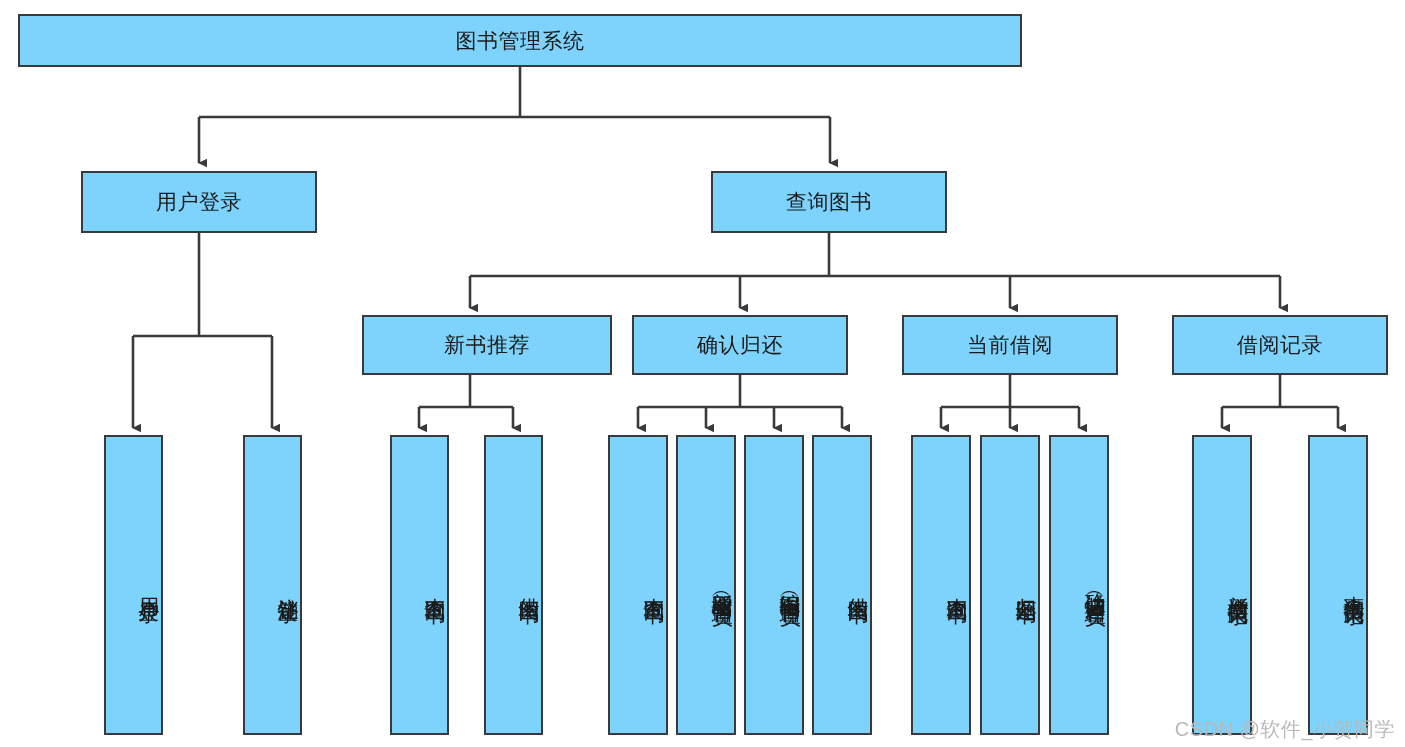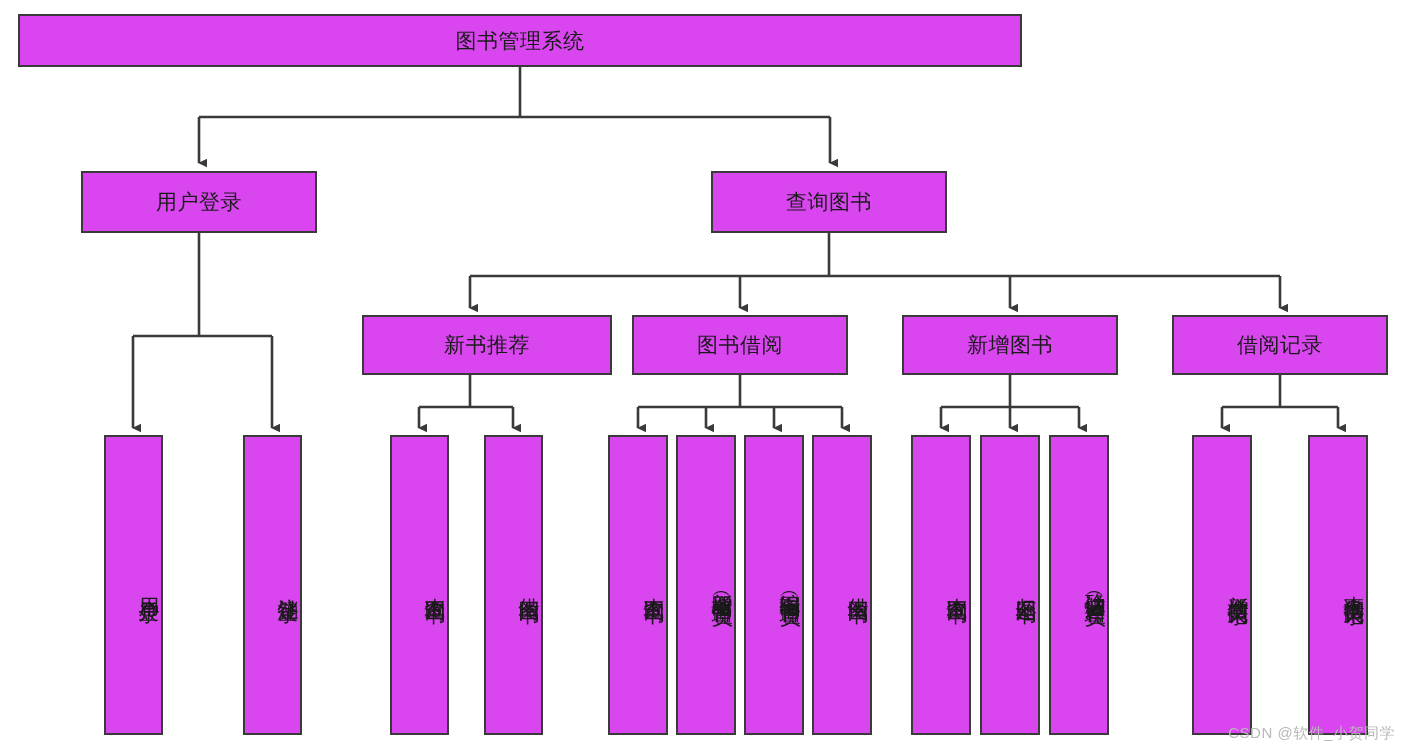--- a/index.html
+++ b/index.html
@@ -21,21 +21,21 @@
     position: absolute;
     left: 0;
     top: 0;
     width: 1405px;
     height: 747px;
     pointer-events: none;
   }
   .node {
     position: absolute;
     box-sizing: border-box;
-    background: #d946ef;
+    background: #7dd3fc;
     border: 2px solid #3a3a3a;
     display: flex;
     align-items: center;
     justify-content: center;
     color: #1a1a1a;
   }
   .node.horiz {
     font-size: 21px;
     letter-spacing: 0.5px;
     line-height: 1.1;
@@ -53,21 +53,21 @@
   .node.vert .vlabel {
     writing-mode: vertical-rl;
     text-orientation: upright;
     display: block;
     text-align: center;
   }
   .watermark {
     position: absolute;
     right: 10px;
     bottom: 4px;
-    font-size: 15px;
+    font-size: 20px;
     color: #b9b9b9;
     letter-spacing: 0.5px;
     white-space: nowrap;
   }
 </style>
 </head>
 <body>
 
 <div id="stage">
 
@@ -132,24 +132,24 @@
     <span>用户登录</span>
   </div>
   <div class="node horiz" style="left:711px; top:171px; width:236px; height:62px;">
     <span>查询图书</span>
   </div>
 
   <div class="node horiz" style="left:362px; top:315px; width:250px; height:60px;">
     <span>新书推荐</span>
   </div>
   <div class="node horiz" style="left:632px; top:315px; width:216px; height:60px;">
-    <span>图书借阅</span>
+    <span>确认归还</span>
   </div>
   <div class="node horiz" style="left:902px; top:315px; width:216px; height:60px;">
-    <span>新增图书</span>
+    <span>当前借阅</span>
   </div>
   <div class="node horiz" style="left:1172px; top:315px; width:216px; height:60px;justify-content:center;">
     <span>借阅记录</span>
   </div>
 
   <div class="node vert" style="left:104px; top:435px; width:59px; height:300px;">
     <span class="vlabel">用户登录</span>
   </div>
   <div class="node vert" style="left:243px; top:435px; width:59px; height:300px;">
     <span class="vlabel">注销登录</span>

